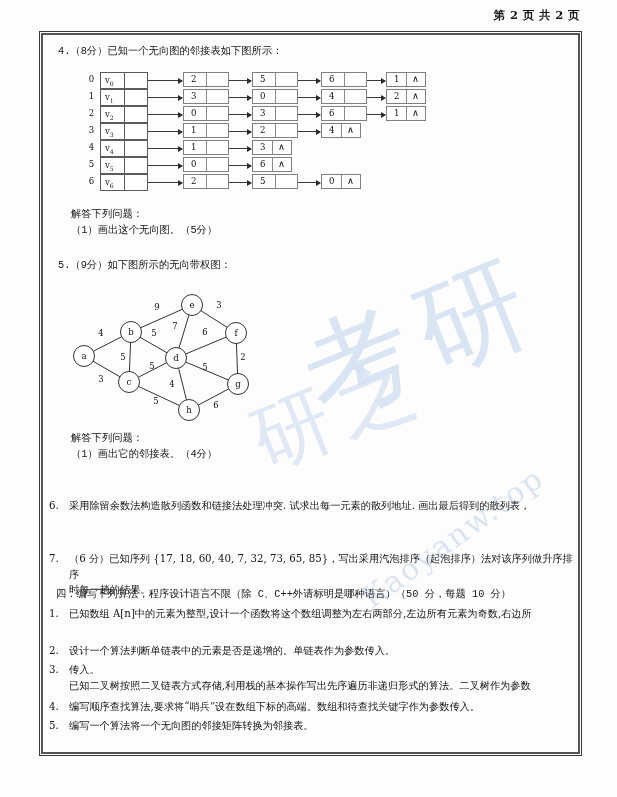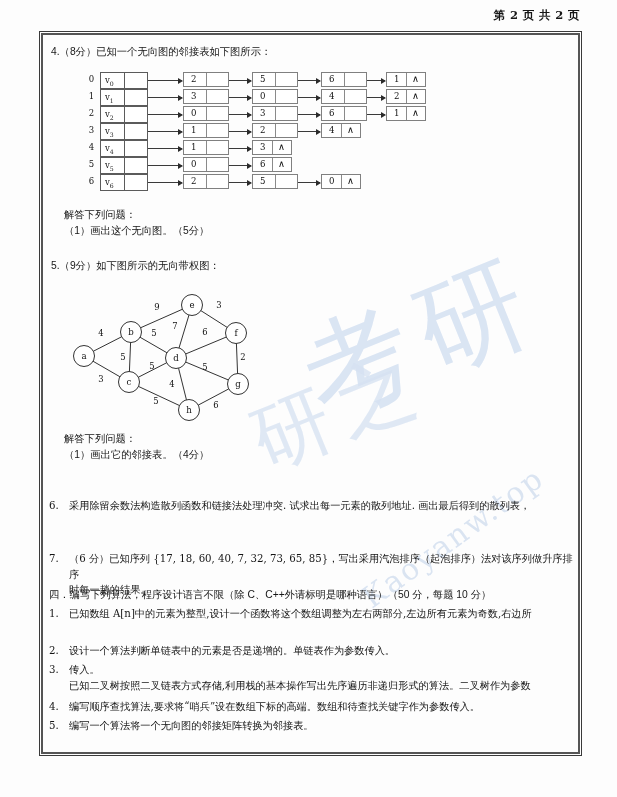--- a/index.html
+++ b/index.html
@@ -81,25 +81,26 @@
     top: 360px;
     font-size: 78px;
     letter-spacing: 10px;
     transform: rotate(-22deg);
     color: #d6e2f2;
   }
 
   
   .txt {
     position: absolute;
-    font-family: Liberation Sans, sans-serif;
+    font-family: Liberation Mono, monospace;
     font-size: 10.3px;
     line-height: 15px;
     color: #151515;
     white-space: nowrap;
+    margin-left: 7px;
   }
 
   
   .item {
     position: absolute;
     font-family: "DejaVu Serif", serif;
     font-size: 10.2px;
     line-height: 15.5px;
     color: #151515;
   }

